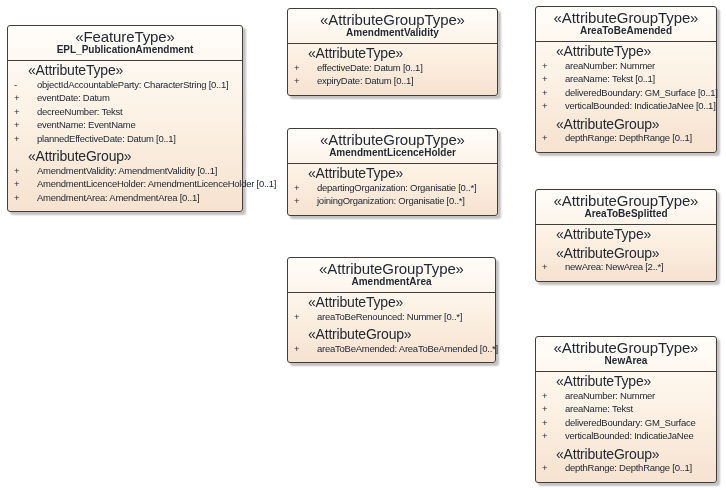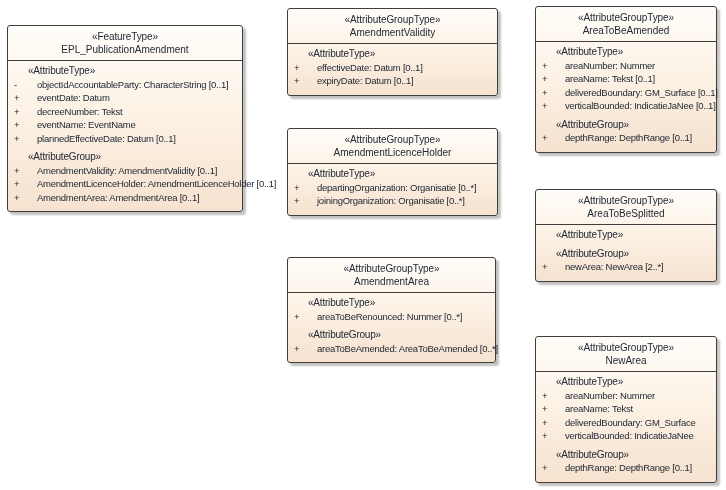--- a/index.html
+++ b/index.html
@@ -18,27 +18,27 @@
     border: 1.4px solid #403e3b;
     border-radius: 3px;
     background: linear-gradient(180deg, #fffdf9 0%, #fcf1e4 50%, #f6e2cf 100%);
     box-shadow: 3px 3px 2px rgba(148,144,140,0.55);
   }
   .box-header {
     text-align: center;
     padding: 4px 3px 3px 3px;
     border-bottom: 1.4px solid #403e3b;
   }
-  .stereotype  { font-size: 10px;  line-height: 13px; letter-spacing: -0.1px; }
-  .class-name  { font-size: 10px;   line-height: 14px; font-weight: normal; }
+  .stereotype  { font-size: 15px;  line-height: 13px; letter-spacing: -0.1px; }
+  .class-name  { font-size: 10px;   line-height: 14px; font-weight: bold; }
   .box-body    { padding: 3px 2px 7px 0; }
   .section + .section { margin-top: 5px; }
   .section-label {
     padding-left: 20px;
-    font-size: 10px; line-height: 13.5px; letter-spacing: -0.2px;
+    font-size: 14px; line-height: 13.5px; letter-spacing: -0.2px;
     white-space: nowrap;
   }
   .attr-row {
     font-size: 9.5px; line-height: 13.5px; letter-spacing: -0.25px;
     white-space: nowrap;
   }
   .vis {
     display: inline-block;
     box-sizing: border-box;
     width: 29px;

